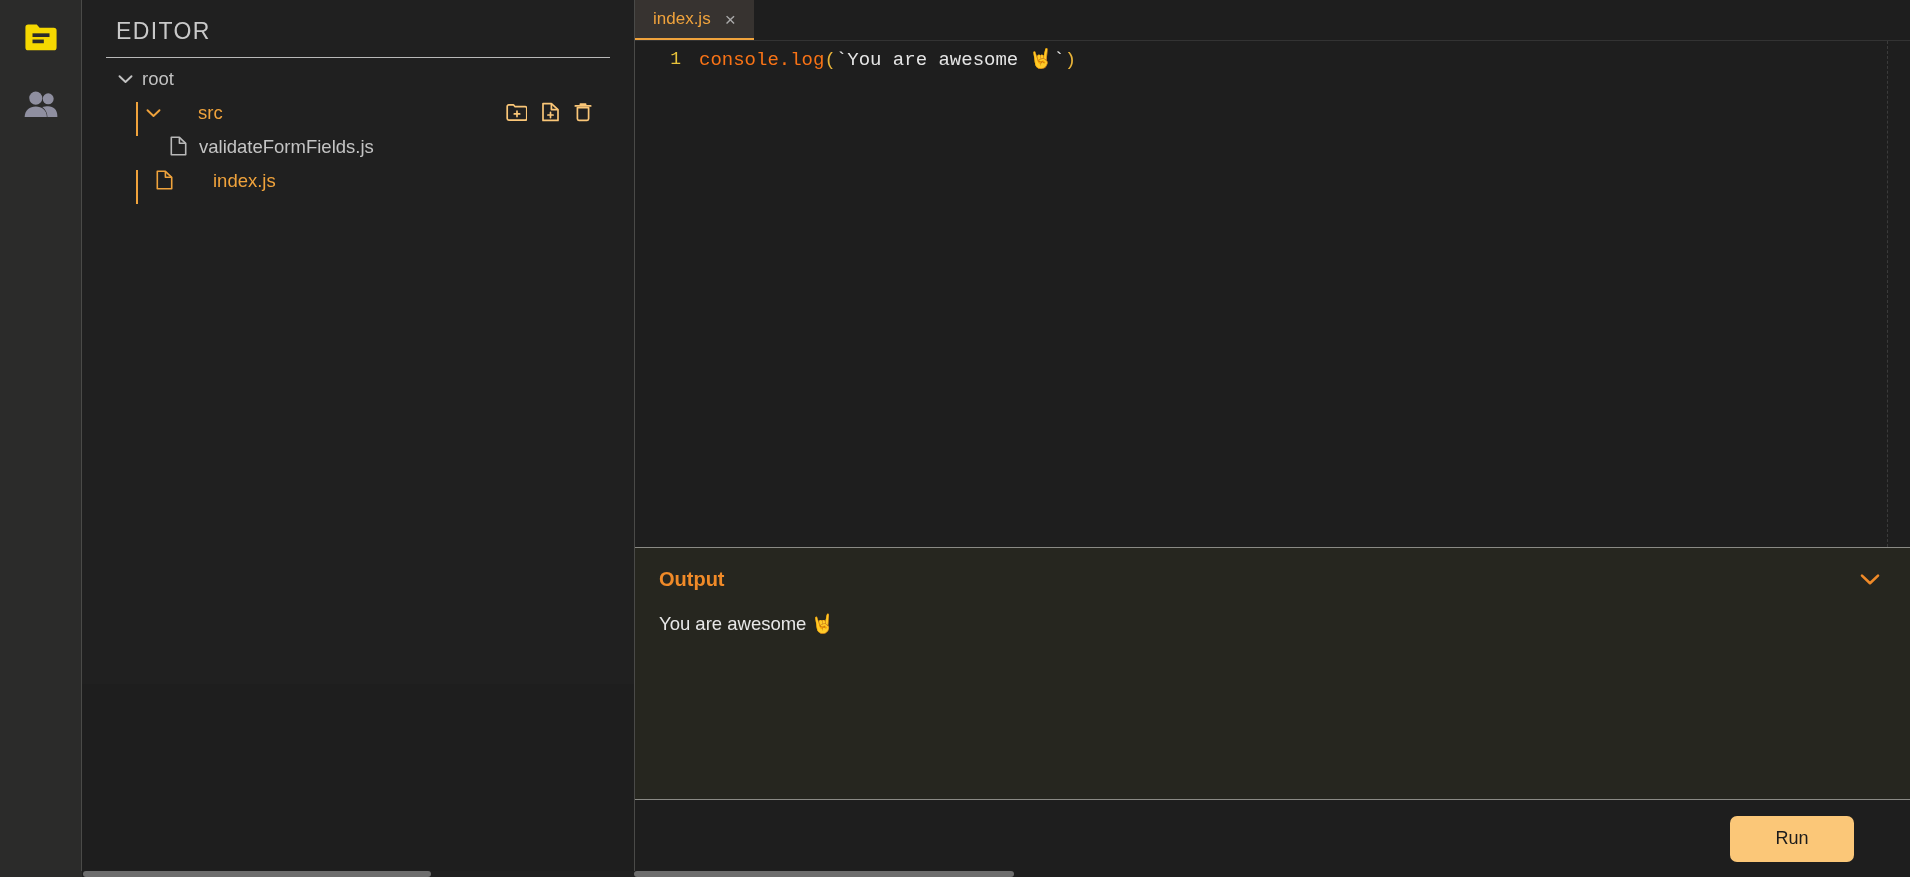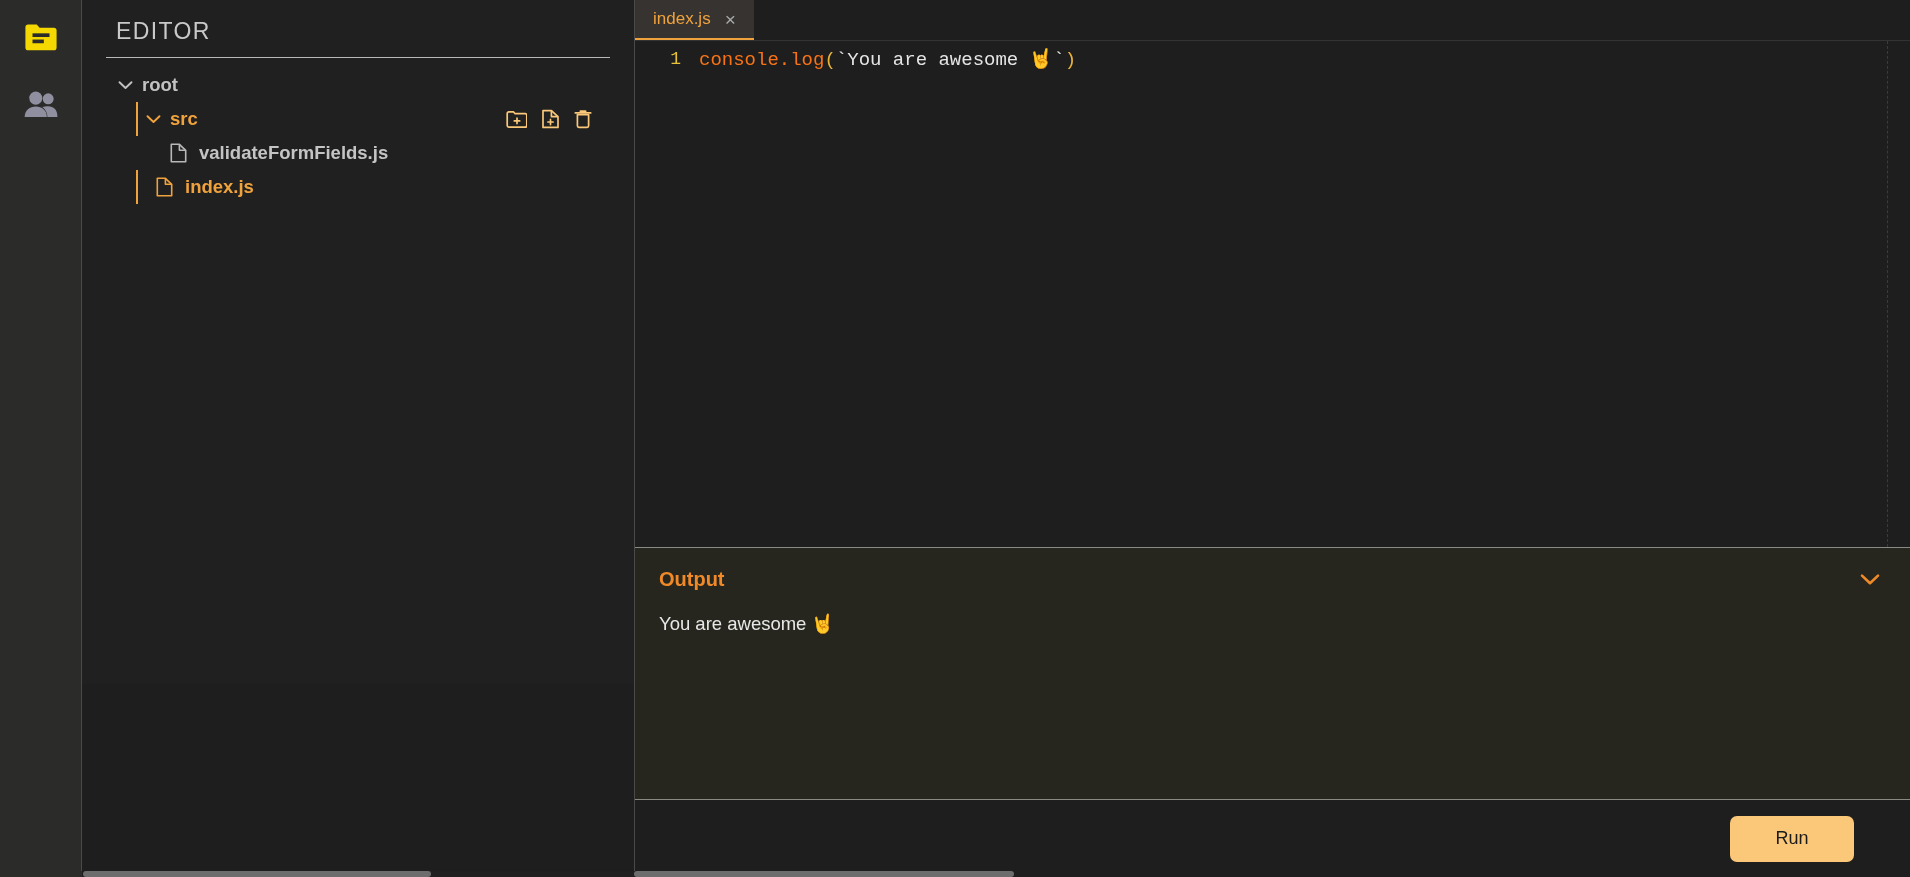--- a/index.html
+++ b/index.html
@@ -61,35 +61,34 @@
     height: 1px;
     background: #b9b9b9;
     margin: 0 0 10px 0;
     width: 100%;
   }
 
   .tree { padding-left: 8px; font-size: 18.5px; }
 
   .tree-row {
     display: flex;
-    align-items: center;
+    align-items: flex-start;
     height: 34px;
     position: relative;
     cursor: pointer;
     white-space: nowrap;
-    font-weight: bold;
   }
   .tree-row .chev {
     width: 22px; height: 22px;
     display: inline-flex; align-items: center; justify-content: center;
     flex: 0 0 22px;
     margin-right: 6px;
   }
   .lbl-muted { color: #c2c2c2; }
-  .lbl-accent { color: #f0a33c; }
+  .lbl-accent { color: #f0a33c; margin-left: 28px; }
   .lbl-file   { color: #c4c4c4; }
 
   .guide {
     position: absolute;
     width: 2px;
     background: #f0a33c;
     left: 0px;
     top: 0;
     bottom: 0;
   }

